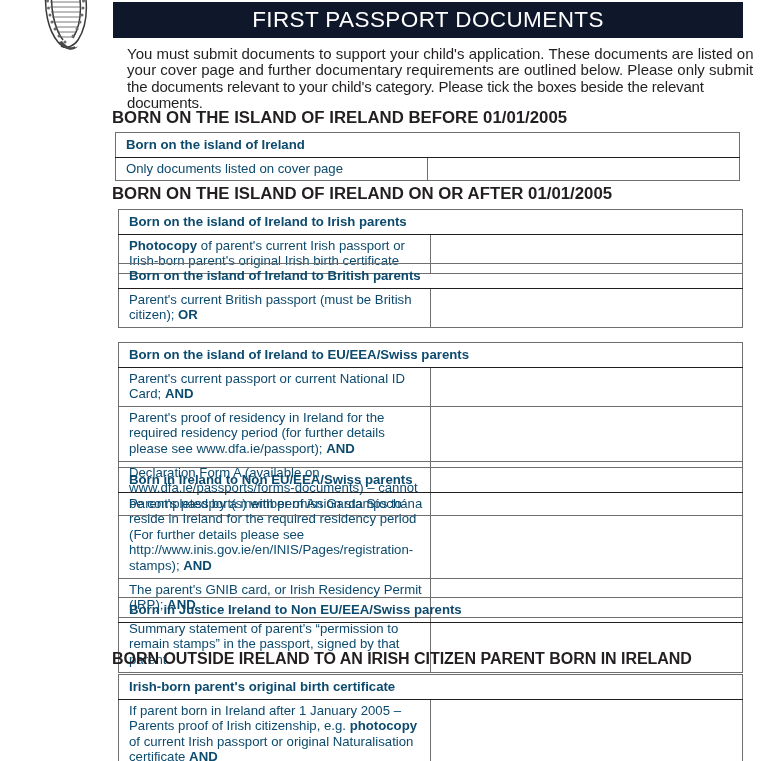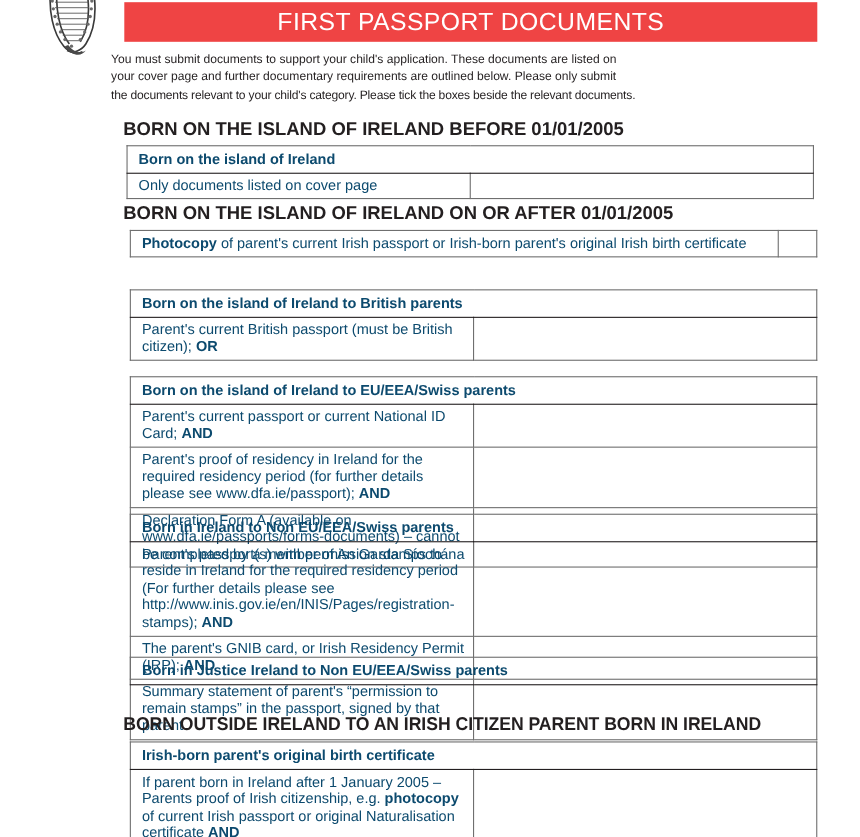--- a/index.html
+++ b/index.html
@@ -25,39 +25,39 @@
     width: 74px;
     height: 74px;
   }
 
   .title-bar {
     position: absolute;
     left: 113px;
     top: 2px;
     width: 630px;
     height: 36px;
-    background: #ef4444;
+    background: #0f172a;
     color: #ffffff;
     display: flex;
     align-items: center;
     justify-content: center;
   }
   .title-bar span {
     font-size: 22.5px;
     letter-spacing: 0.4px;
     font-weight: 400;
     white-space: nowrap;
   }
 
   .intro {
     position: absolute;
-    left: 101px;
+    left: 127px;
     top: 46px;
     width: 632px;
-    font-size: 11px;
+    font-size: 15px;
     line-height: 16.4px;
     color: #231f20;
   }
   .intro .ln3 {
     letter-spacing: -0.18px;
   }
 
   
   h2.section {
     margin: 0;
@@ -176,20 +176,23 @@
     </table>
 </div>
 
 <div class="blk" style="left:112px; top:184px;">
   <h2 class="section">BORN ON THE ISLAND OF IRELAND ON OR AFTER 01/01/2005</h2>
 </div>
 
 <div class="blk" style="left:118px; top:209px;">
   <table class="doc">
     <tbody>
+        <tr class="head">
+      <td colspan="2">Born on the island of Ireland to Irish parents</td>
+    </tr>
     <tr>
       <td><span class="b">Photocopy</span> of parent's current Irish passport or Irish-born parent's original Irish birth certificate</td>
       <td class="tick"></td>
     </tr>
   </tbody>
     </table>
 </div>
 
 <div class="blk" style="left:118px; top:263px;">
   <table class="doc">

